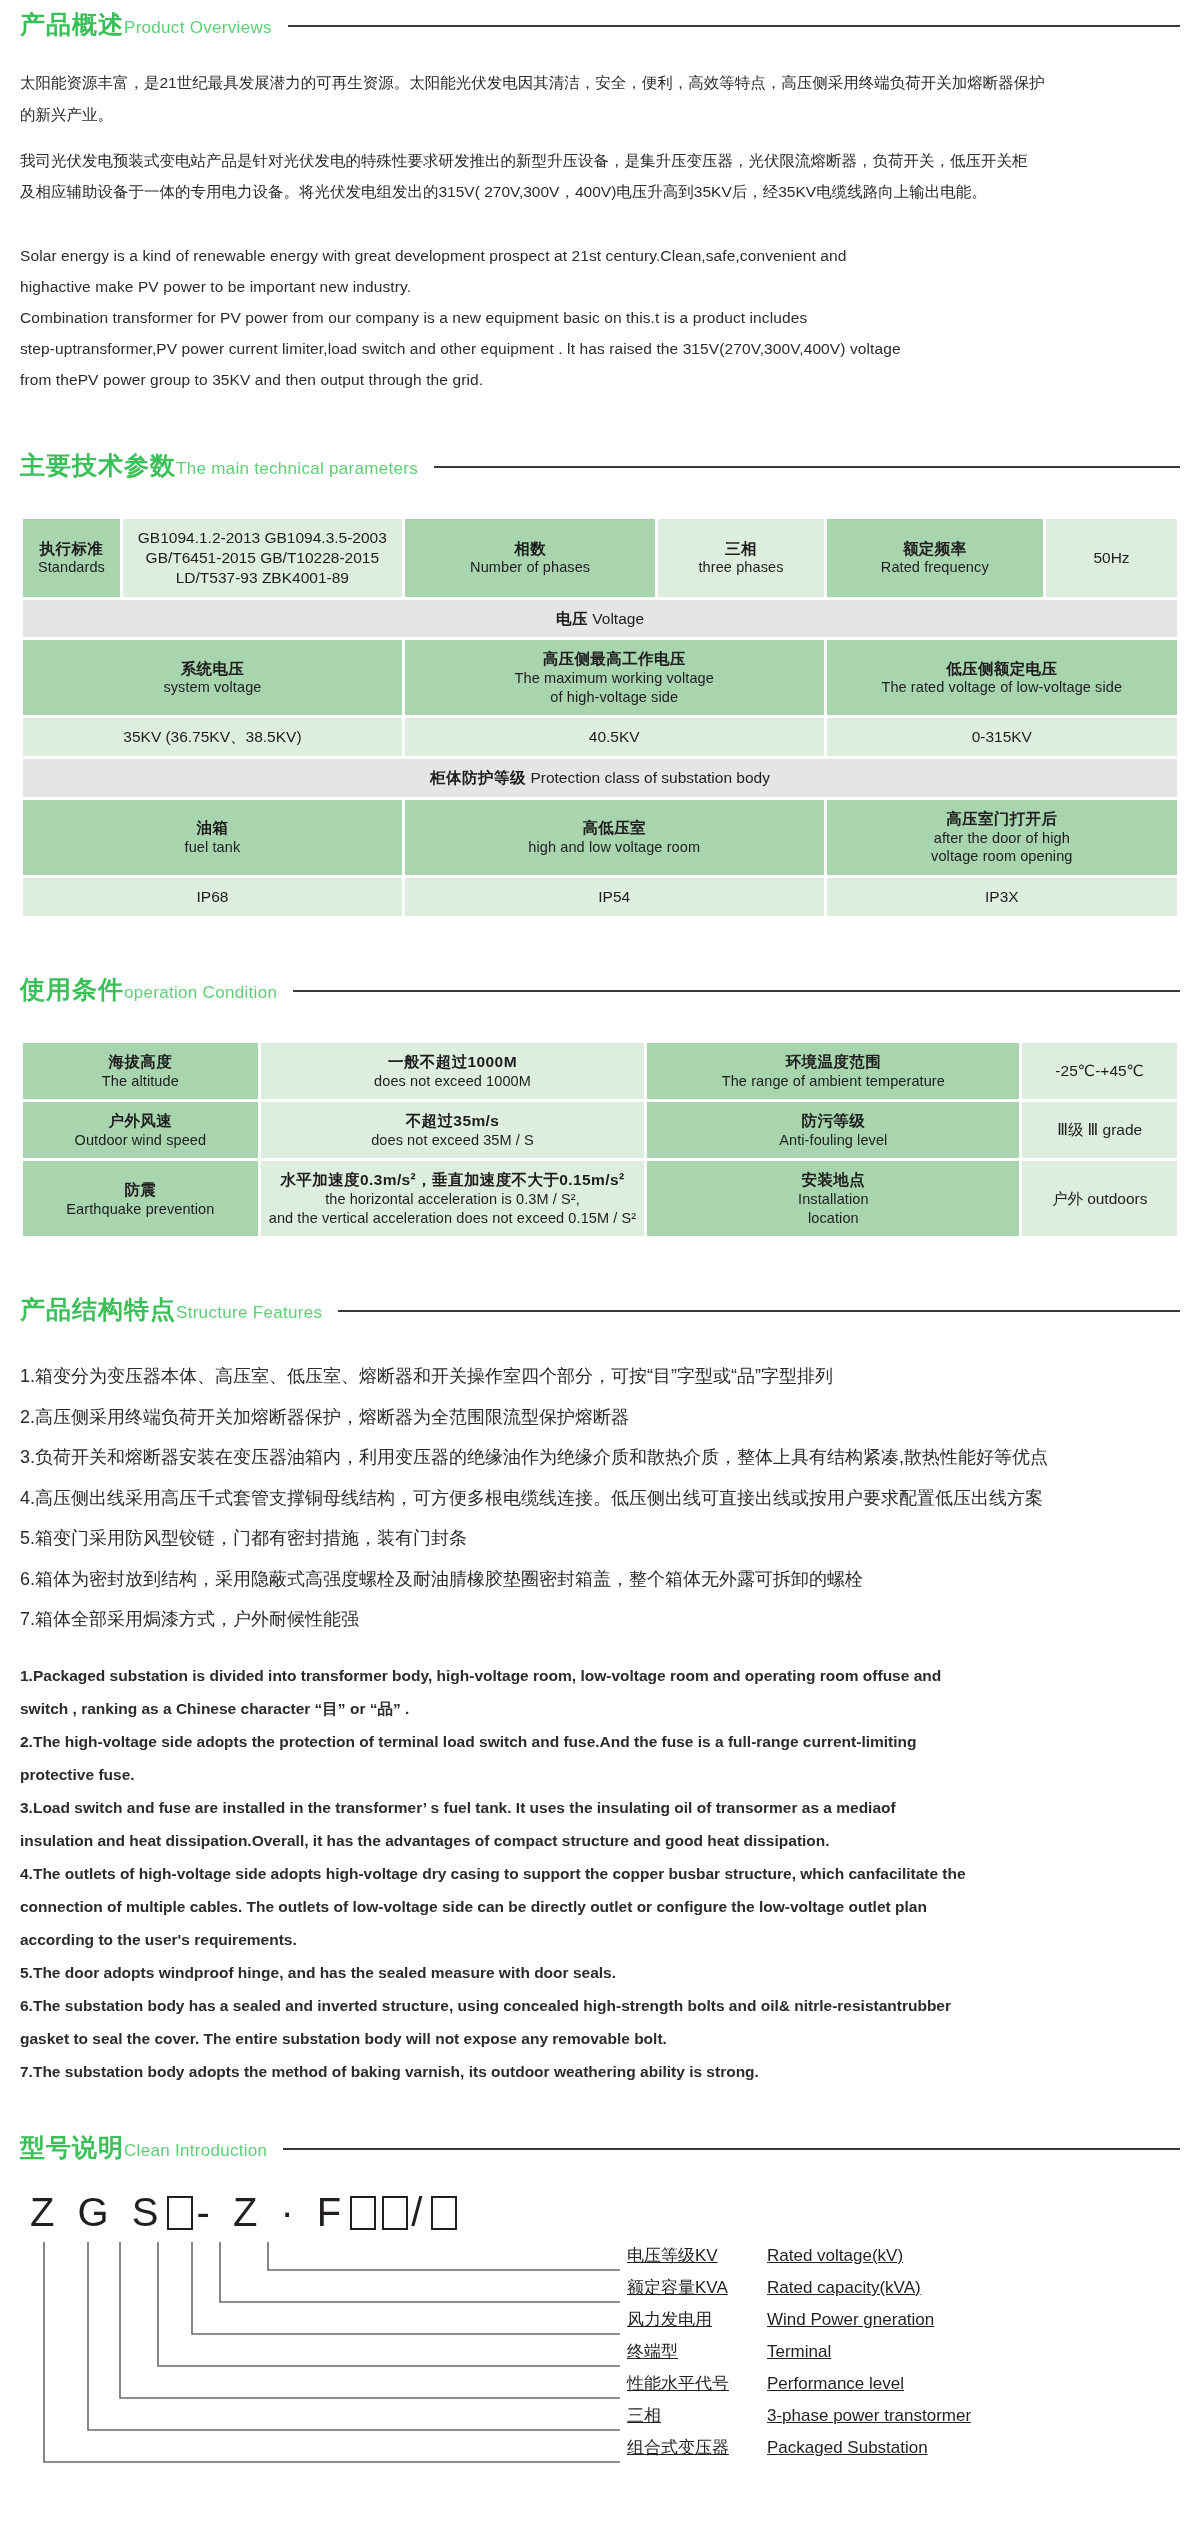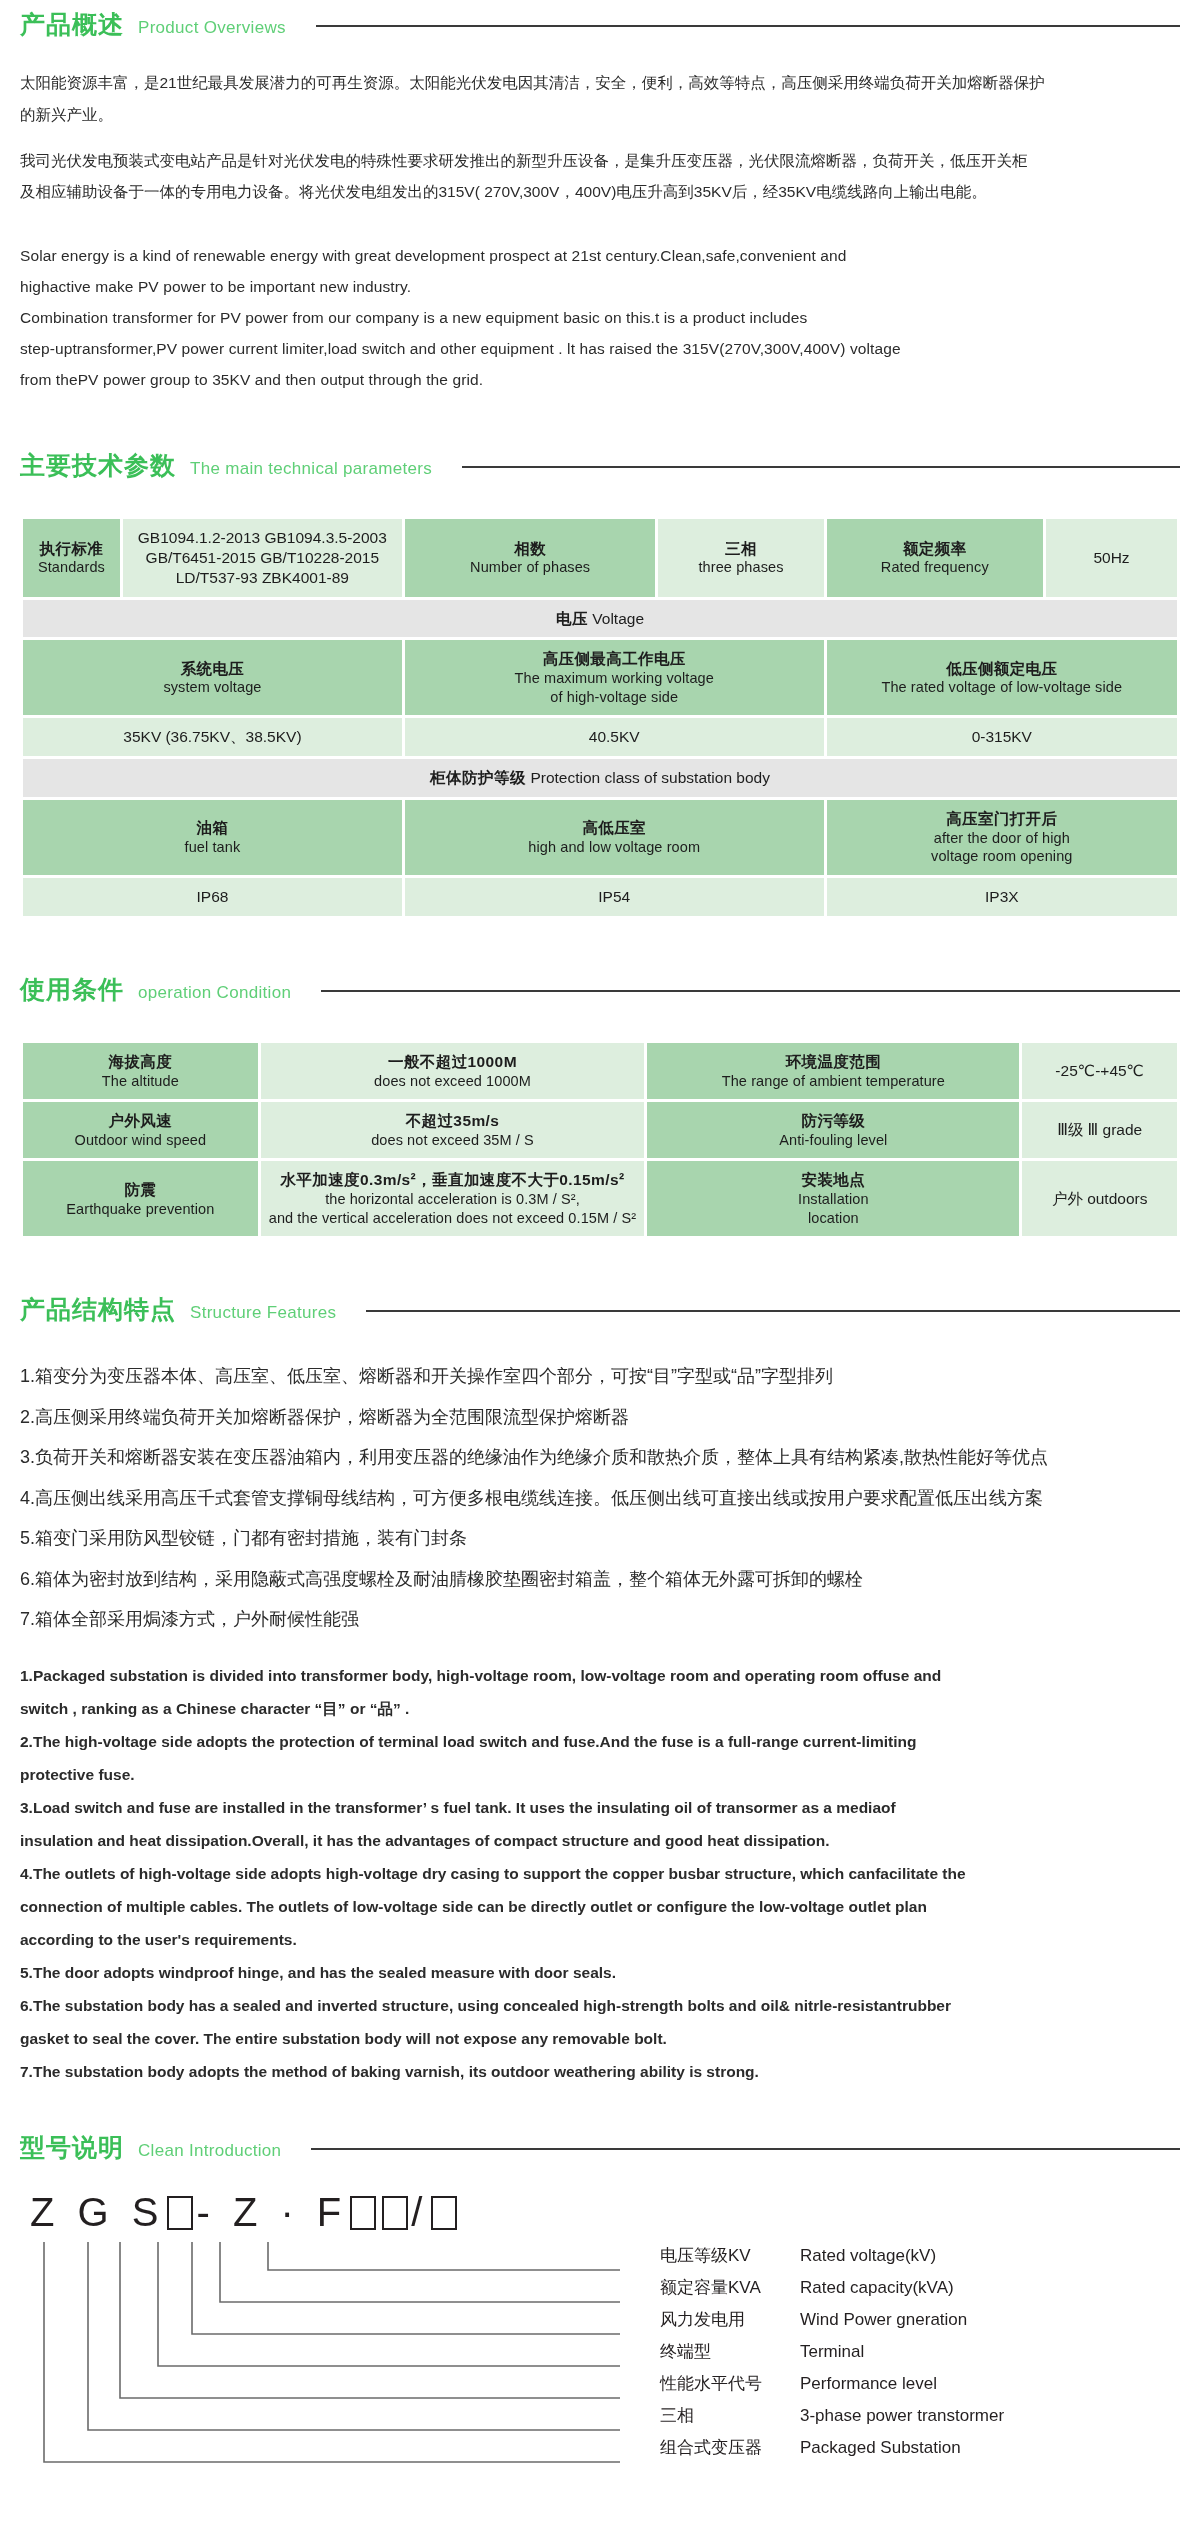--- a/index.html
+++ b/index.html
@@ -20,21 +20,21 @@
     width: 1200px;
     min-height: 2525px;
     position: relative;
     padding: 0 20px;
   }
 
   
   .section-head {
     display: flex;
     align-items: baseline;
-    gap: 14px;
+    gap: 0;
     padding-top: 8px;
   }
   .section-head .cn {
     font-size: 25px;
     font-weight: bold;
     color: #3bbf58;
     letter-spacing: 1px;
     white-space: nowrap;
   }
   .section-head .en {
@@ -154,23 +154,24 @@
   }
   .leader-svg {
     position: absolute;
     left: 0;
     top: 52px;
     width: 1160px;
     height: 228px;
   }
   .legend {
     position: absolute;
-    left: 640px;
+    left: 607px;
     top: 50px;
     width: 540px;
+    text-decoration: underline;
   }
   .legend-row {
     display: flex;
     align-items: center;
     height: 32px;
   }
   .legend-cn {
     width: 140px;
     font-size: 17px;
     color: #231f20;

